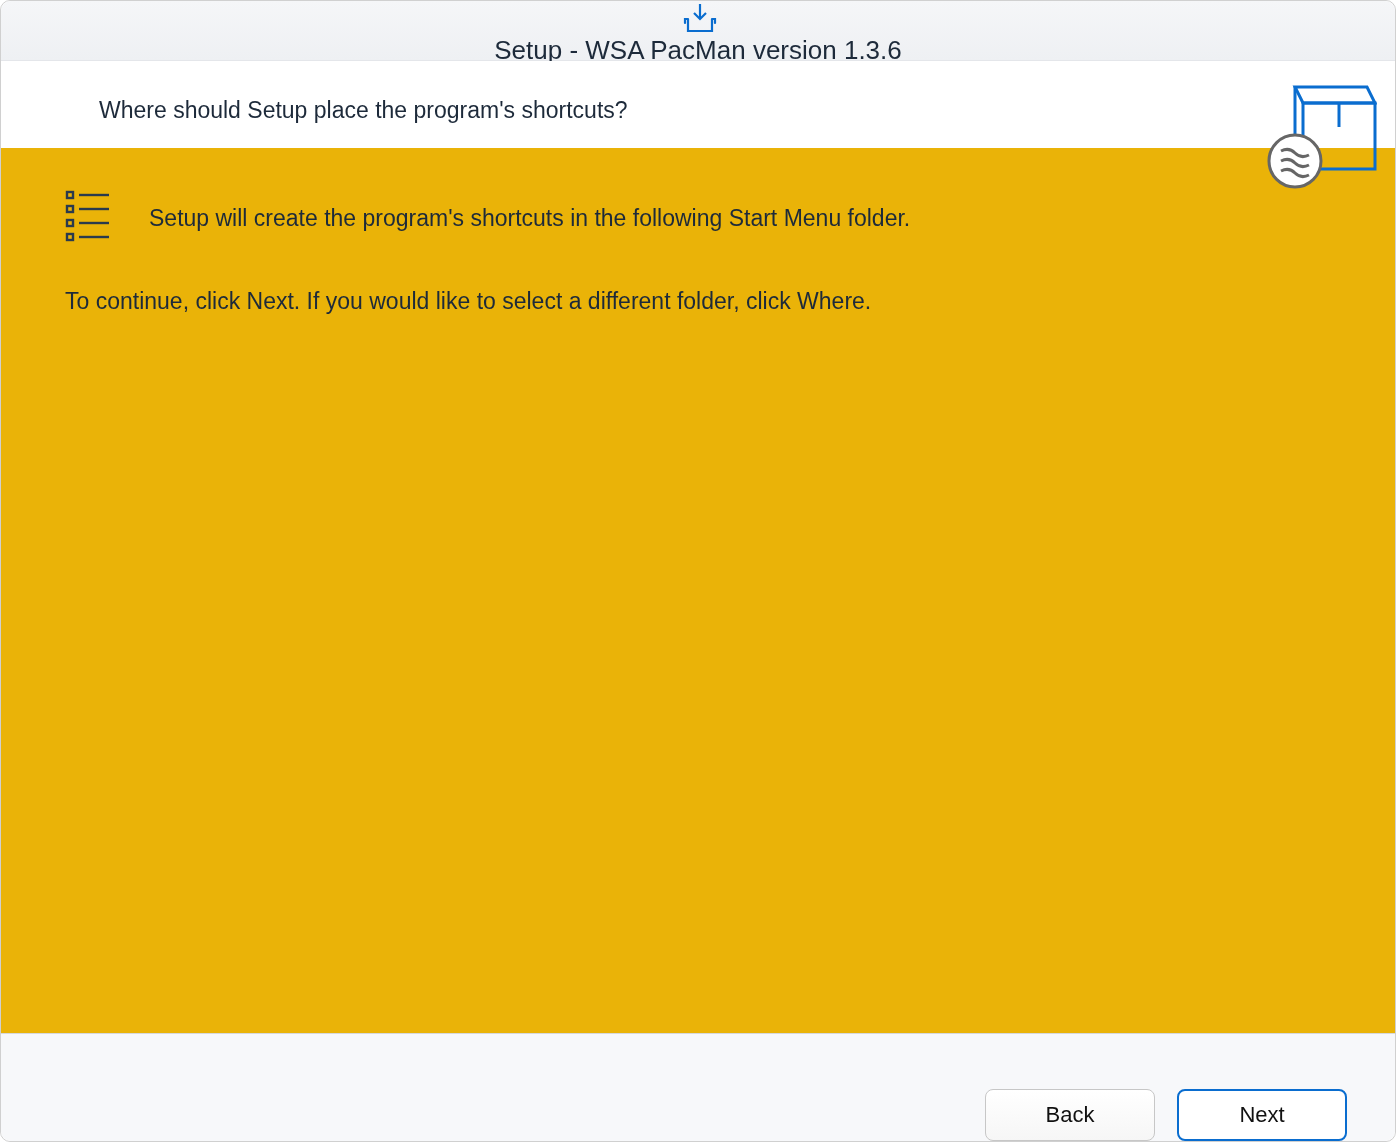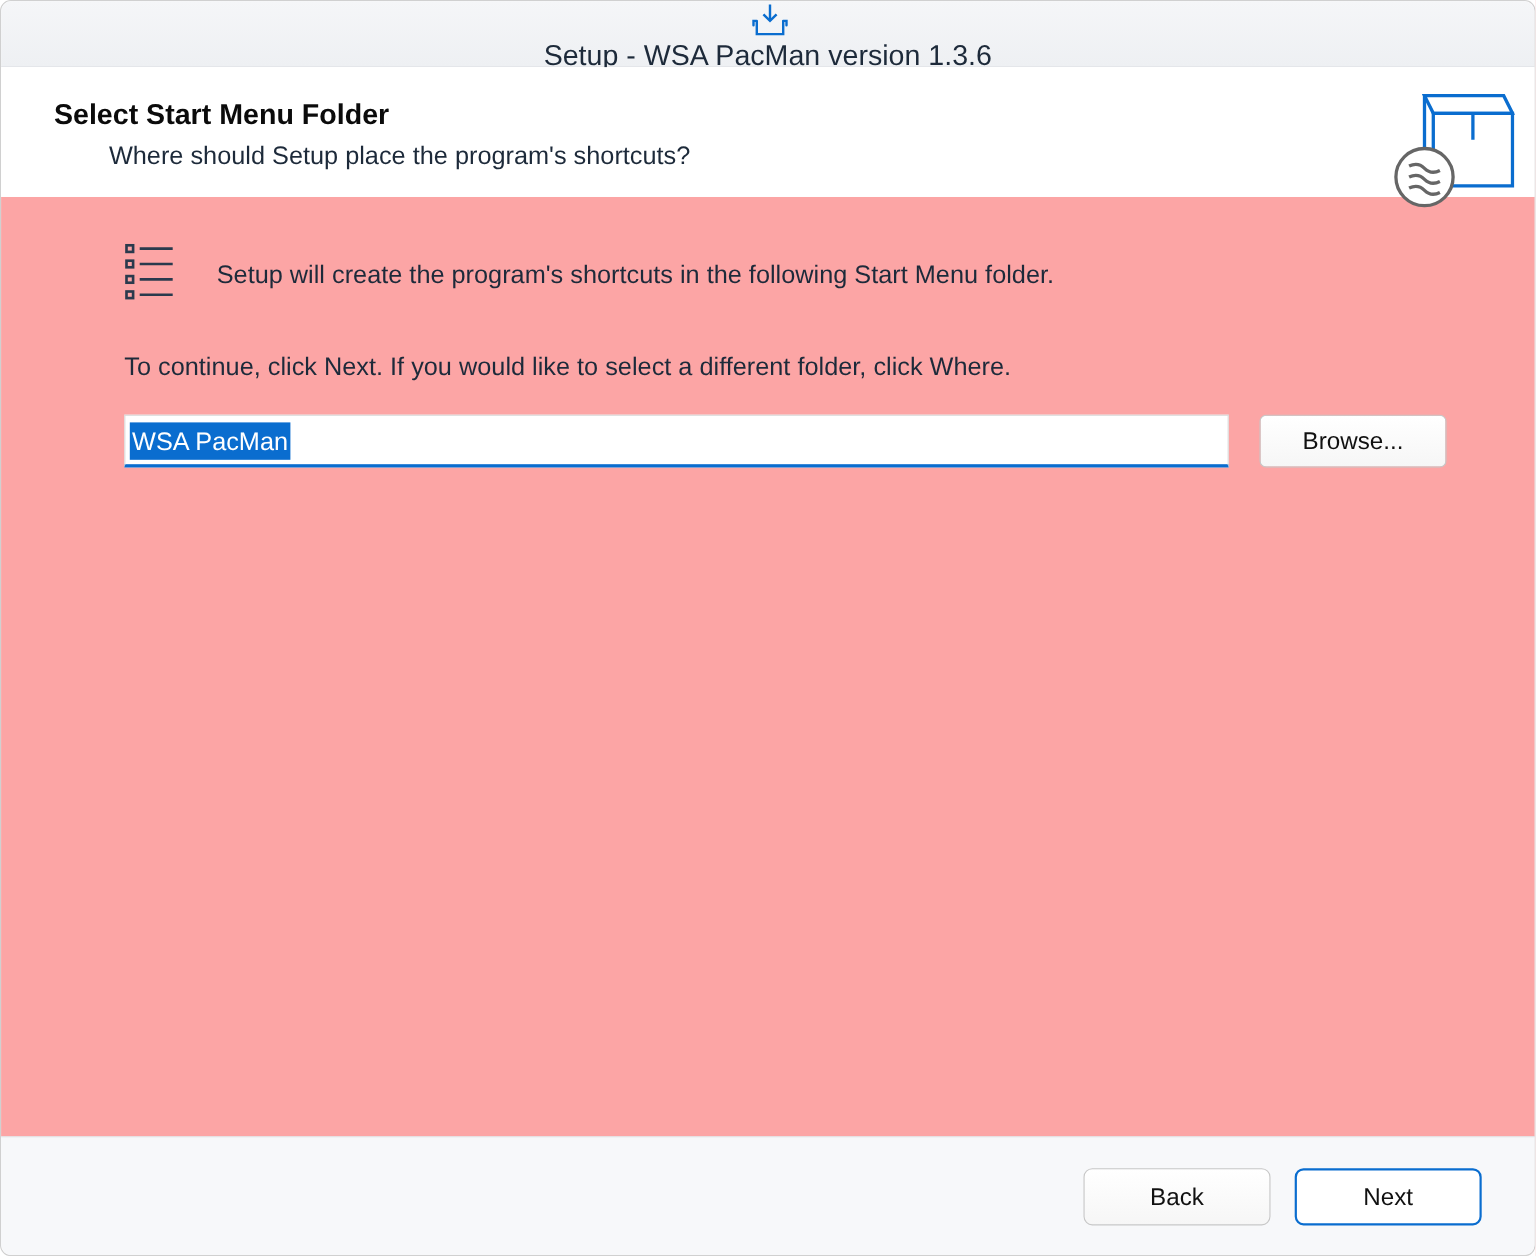--- a/index.html
+++ b/index.html
@@ -12,34 +12,34 @@
   .win-controls { display: flex; height: 100%; }
   .win-btn { width: 70px; display:flex; align-items:center; justify-content:center; color:#222; }
   .win-btn svg { width: 18px; height: 18px; }
   .win-btn.close svg { width: 22px; height: 22px; }
   
   .wizard-header { position: relative; padding: 28px 48px 24px 48px; background: #ffffff; }
   .wizard-header .heading { font-size: 26px; font-weight: 700; color: #0b0b0b; }
   .wizard-header .subheading { font-size: 23px; font-weight: 400; color: #1d2a3a; margin-top: 8px; margin-left: 50px; }
   .header-graphic { position: absolute; right: 18px; top: 12px; }
   
-  .wizard-body { flex: 1; padding: 40px 80px 0 112px; background: #fca5a5; }
+  .wizard-body { flex: 1; padding: 40px 80px 0 64px; background: #eab308; }
   .info-row { display:flex; align-items:center; gap: 34px; margin-bottom: 40px; }
   .info-row .list-icon { flex: 0 0 auto; }
   .info-row .info-text { font-size: 23px; color: #1d2a3a; }
   .instruction { font-size: 23px; color: #1d2a3a; margin-bottom: 30px; }
   .path-row { display:flex; align-items:stretch; gap: 28px; }
   .folder-input-wrap { flex: 1; position: relative; }
   .folder-input { width: 100%; height: 48px; border: 1px solid #d9d9d9; border-bottom: 3px solid #0a6dcf; background: #ffffff; font-size: 22px; padding: 4px 6px 4px 6px; color: #111; outline: none; }
   .folder-input::selection { background: #0a6dcf; color: #ffffff; }
   .selected-text { position:absolute; left:5px; top:7px; height:34px; display:inline-flex; align-items:center; background:#0a6dcf; color:#ffffff; font-size:23px; padding:0 2px; pointer-events:none; }
   .folder-input-real { color: transparent; caret-color: #111; }
   .browse-btn { width: 170px; border: 1px solid #c7c7c7; border-radius: 6px; background: linear-gradient(#ffffff,#f6f6f6); font-size: 22px; color: #111; cursor:pointer; }
   
-  .wizard-footer { height: 108px; border-top: 1px solid #d7d9dc; background: #f7f8fa; display:flex; align-items:center; justify-content:flex-end; padding-right: 48px; gap: 22px; border-radius: 0 0 10px 10px;}
+  .wizard-footer { height: 108px; border-top: 1px solid #d7d9dc; background: #f7f8fa; display:flex; align-items:flex-end; justify-content:flex-end; padding-right: 48px; gap: 22px; border-radius: 0 0 10px 10px;}
   .footer-btn { width: 170px; height: 52px; border: 1px solid #c7c7c7; border-radius: 8px; background: linear-gradient(#ffffff,#f6f6f6); font-size: 22px; color: #111; cursor:pointer; }
   .footer-btn.default { border: 2px solid #0a6dcf; background: #ffffff; }
 </style>
 </head>
 <body>
 
 <div class="window">
 
   <div class="titlebar">
     <span class="app-icon">
@@ -66,21 +66,20 @@
       <div class="win-btn close">
         <svg viewBox="0 0 22 22">
             <line x1="3" y1="3" x2="19" y2="19" stroke="#222" stroke-width="1.8"></line>
             <line x1="19" y1="3" x2="3" y2="19" stroke="#222" stroke-width="1.8"></line>
           </svg>
       </div>
     </div>
   </div>
 
   <div class="wizard-header">
-    <div class="heading">Select Start Menu Folder</div>
     <div class="subheading">Where should Setup place the program's shortcuts?</div>
     <span class="header-graphic">
       <svg width="120" height="120" viewBox="0 0 120 120" fill="none">
         <polygon points="38,14 110,14 118,30 46,30" stroke="#0a6dcf" stroke-width="3" fill="none"></polygon>
         <polygon points="46,30 118,30 118,96 46,96" stroke="#0a6dcf" stroke-width="3" fill="none"></polygon>
         <line x1="38" y1="14" x2="38" y2="80" stroke="#0a6dcf" stroke-width="3"></line>
         <line x1="38" y1="80" x2="46" y2="96" stroke="#0a6dcf" stroke-width="3"></line>
         <line x1="82" y1="30" x2="82" y2="54" stroke="#0a6dcf" stroke-width="3"></line>
         <circle cx="38" cy="88" r="26" stroke="#666" stroke-width="3" fill="#ffffff"></circle>
         <path d="M24 78 q8 -4 14 2 q6 6 14 2" stroke="#666" stroke-width="3" fill="none"></path>
@@ -100,27 +99,20 @@
             <line x1="14" y1="21" x2="44" y2="21"></line>
           <rect x="2" y="32" width="6" height="6"></rect> 
             <line x1="14" y1="35" x2="44" y2="35"></line>
           <rect x="2" y="46" width="6" height="6"></rect> 
             <line x1="14" y1="49" x2="44" y2="49"></line>
         </svg>
       </span>
       <div class="info-text">Setup will create the program's shortcuts in the following Start Menu folder.</div>
     </div>
     <div class="instruction">To continue, click Next. If you would like to select a different folder, click Where.</div>
-    <div class="path-row">
-      <div class="folder-input-wrap">
-        <input class="folder-input folder-input-real" type="text" value="WSA PacMan" style="">
-        <span class="selected-text">WSA PacMan</span>
-      </div>
-      <button class="browse-btn">Browse...</button>
-    </div>
   </div>
 
   <div class="wizard-footer">
     <button class="footer-btn">Back</button>
     <button class="footer-btn default">Next</button>
   </div>
 
 </div>
 
 </body></html>

